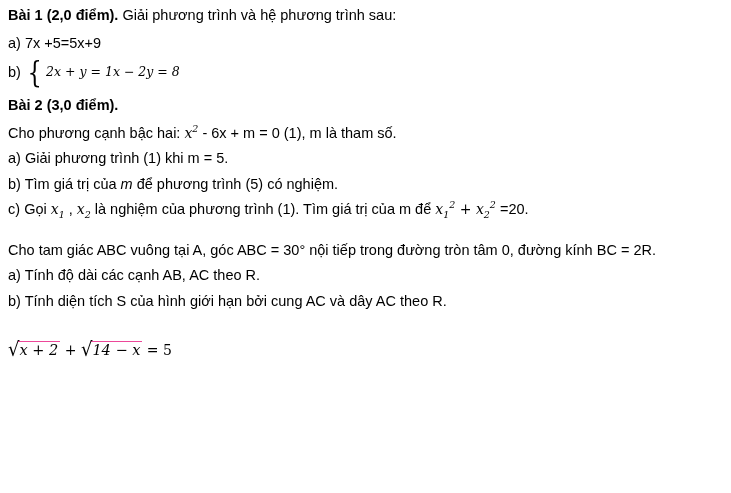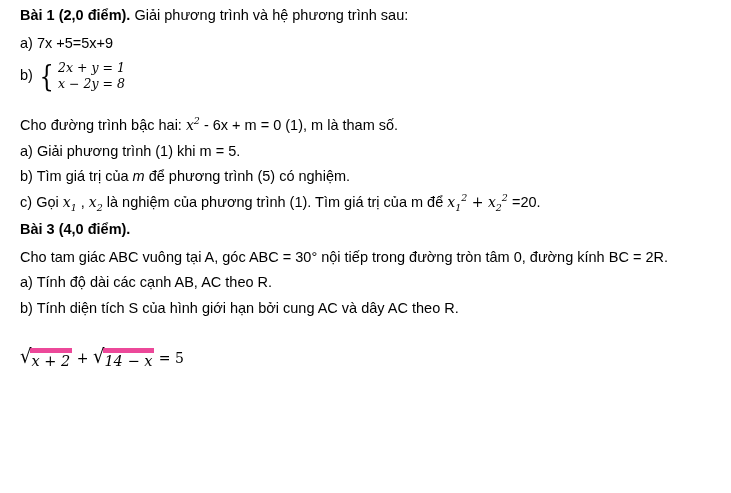--- a/index.html
+++ b/index.html
@@ -17,21 +17,21 @@
   }
   .page {
     position: relative;
     width: 731px;
     height: 493px;
     padding: 8px 0 0 8px;
     box-sizing: border-box;
   }
   .line {
     line-height: 1.0;
-    margin: 0 0 0 12px;
+    margin: 0 0 0 0;
     white-space: nowrap;
   }
   .gap-1 { height: 13px; }
   .gap-2 { height: 11px; }
   .gap-3 { height: 10px; }
   .bold { font-weight: bold; }
   .it { font-style: italic; }
   
   .math {
     font-family: "DejaVu Serif", serif;
@@ -69,21 +69,21 @@
     font-family: "DejaVu Serif", serif;
     font-size: 30px;
     line-height: 0.8;
     font-style: normal;
     margin-right: 2px;
     transform: scaleX(0.75);
     display: inline-block;
   }
   .sys-rows {
     display: inline-flex;
-    flex-direction: column;
+    flex-direction: row;
     font-family: "DejaVu Serif", serif;
     font-style: italic;
     font-size: 12.5px;
     line-height: 1.25;
     text-align: center;
   }
   .sys-rows span { white-space: nowrap; }
   
   .sqrt {
     display: inline-flex;
@@ -98,21 +98,21 @@
   .sqrt-sign {
     font-family: "DejaVu Serif", serif;
     font-style: normal;
     font-size: 18px;
     line-height: 1;
     transform: scaleY(1.08);
     display: inline-block;
     margin-right: -1px;
   }
   .sqrt-body {
-    border-top: 5px solid #ec4899;
+    border-top: 1px solid #ec4899;
     padding: 1px 2px 0 1px;
     line-height: 1.05;
   }
 </style>
 </head>
 <body>
 
 <div class="page">
 
   <div class="line">
@@ -134,25 +134,28 @@
       <span class="brace">{</span>
       <span class="sys-rows">
         <span>2x + y = 1</span>
         <span>x − 2y = 8</span>
       </span>
     </span>
   </div>
 
   <div class="gap-1"></div>
 
-
-  <div class="gap-1"></div>
-
-  <div class="line">
-    <span>Cho đường trình bậc hai: </span><span class="math">x</span><sup class="exp">2</sup><span> - 6x + m = 0 (1), m là tham số.</span>
+  <div class="line">
+    <span class="bold">Bài 2 (3,0 điểm).</span>
+  </div>
+
+  <div class="gap-1"></div>
+
+  <div class="line">
+    <span>Cho phương cạnh bậc hai: </span><span class="math">x</span><sup class="exp">2</sup><span> - 6x + m = 0 (1), m là tham số.</span>
   </div>
 
   <div class="gap-2"></div>
 
   <div class="line">
     <span>a)</span>
     <span>Giải phương trình (1) khi m = 5.</span>
   </div>
 
   <div class="gap-2"></div>
@@ -164,23 +167,20 @@
 
   <div class="gap-2"></div>
 
   <div class="line">
     <span>c)</span>
     <span>Gọi </span><span class="math">x</span><sub class="idx">1</sub><span> , </span><span class="math">x</span><sub class="idx">2</sub><span> là nghiệm của phương trình (1). Tìm giá trị của m để </span><span class="math">x</span><sub class="idx">1</sub><sup class="exp">2</sup><span class="mathup"> + </span><span class="math">x</span><sub class="idx">2</sub><sup class="exp">2</sup><span> =20.</span>
   </div>
 
   <div class="gap-1"></div>
 
-  <div class="line">
-    <span class="bold">Bài 3 (4,0 điểm).</span>
-  </div>
 
   <div class="gap-1"></div>
 
   <div class="line">
     <span>Cho tam giác ABC vuông tại A, góc ABC = 30° nội tiếp trong đường tròn tâm 0, đường kính BC = 2R.</span>
   </div>
 
   <div class="gap-2"></div>
 
   <div class="line">

